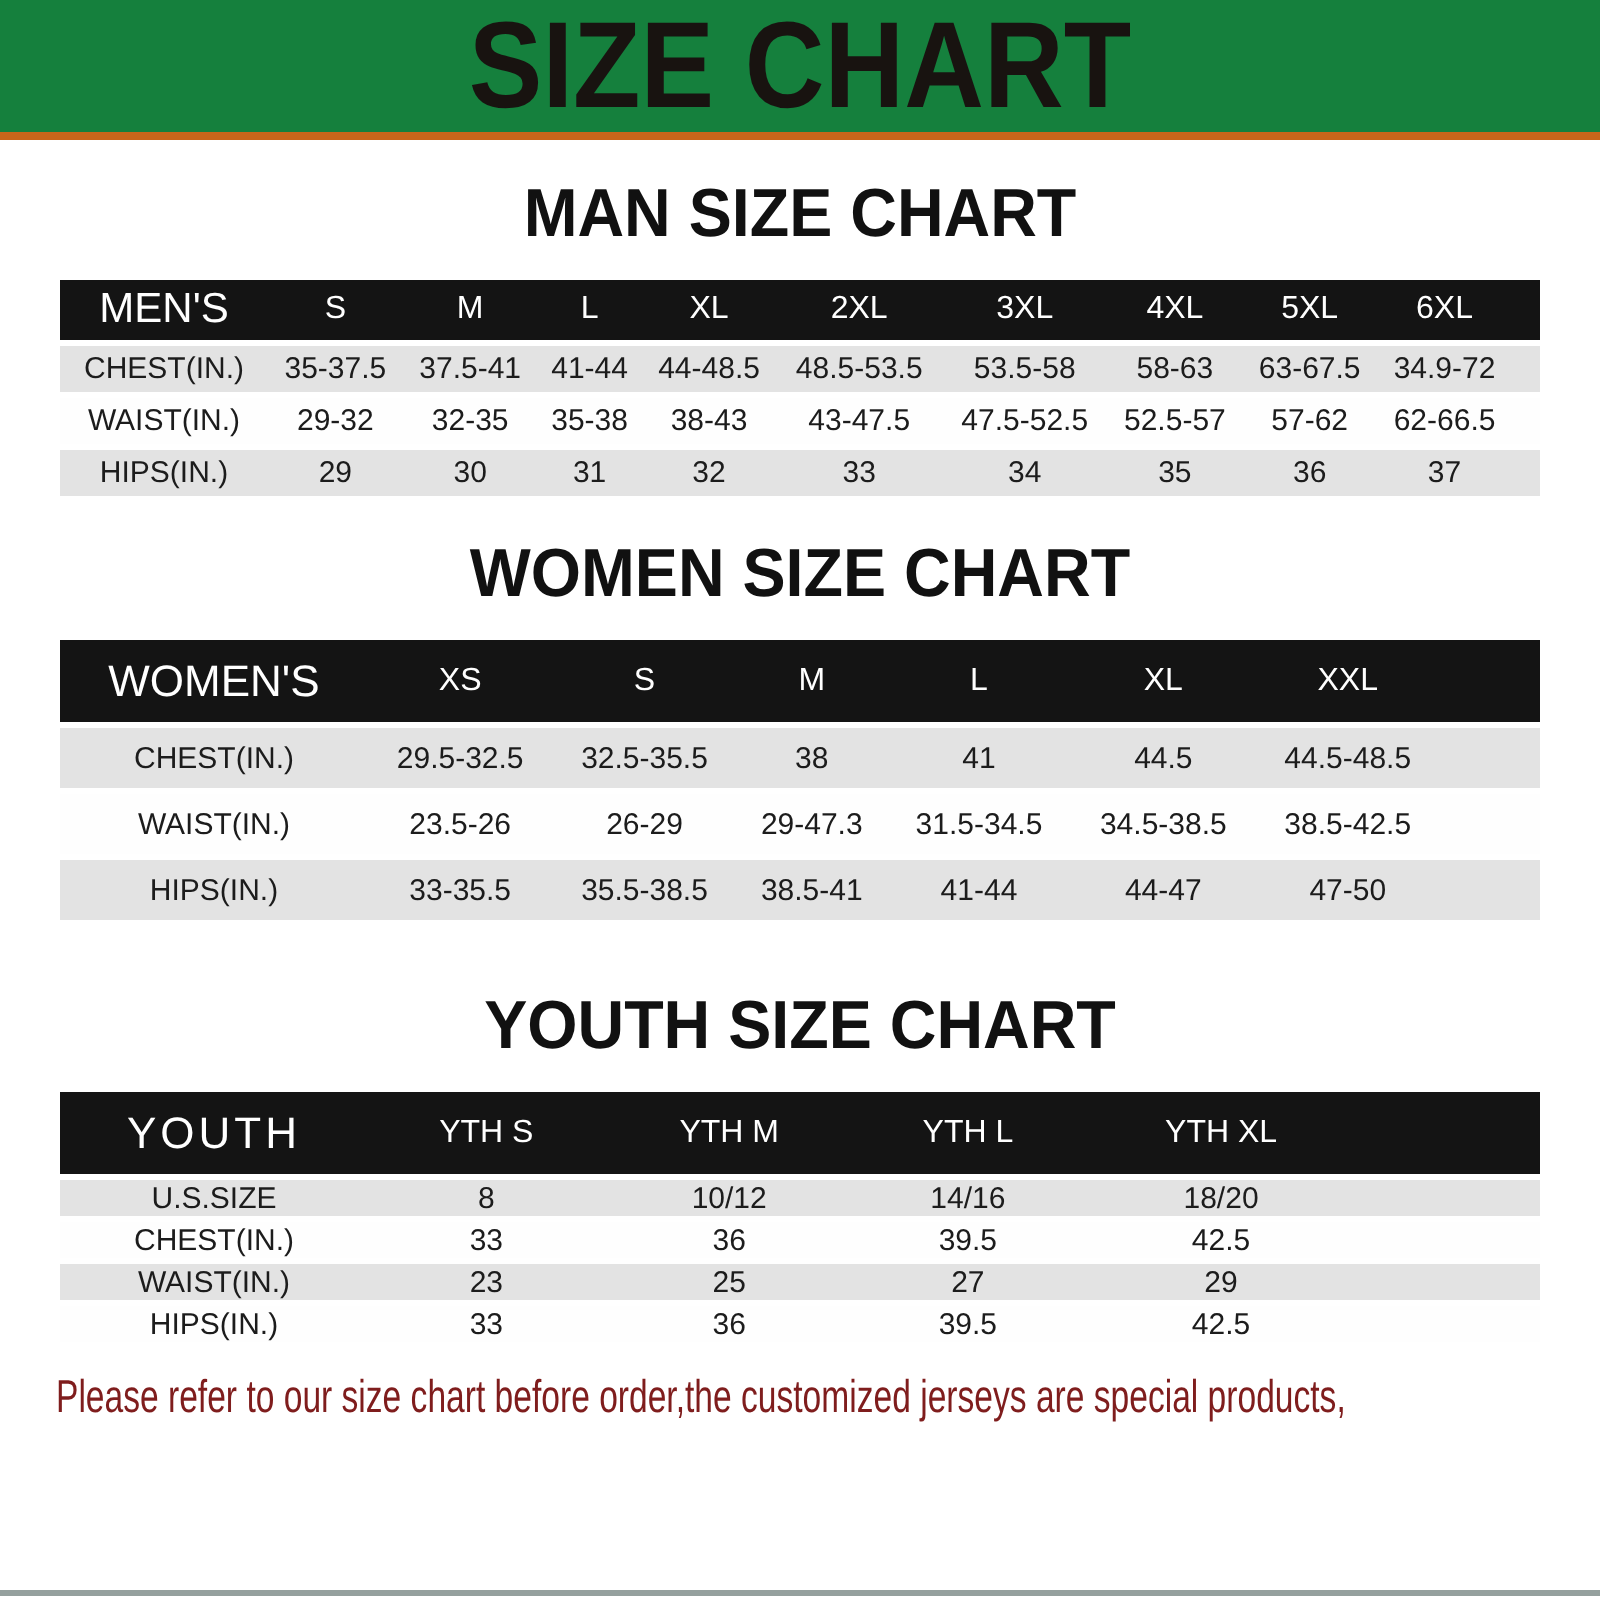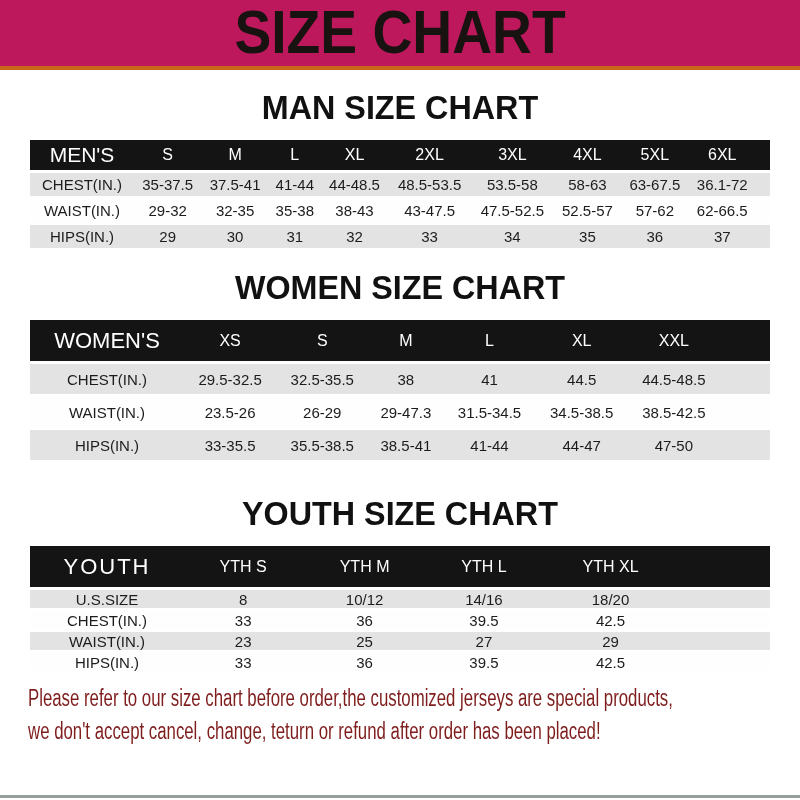--- a/index.html
+++ b/index.html
@@ -7,21 +7,21 @@
     width: 800px; height: 800px;
     background: #ffffff;
     font-family: "Liberation Sans", sans-serif;
     overflow: hidden;
   }
   .page { position: relative; width: 800px; height: 800px; background: #ffffff; }
 
   
   .banner {
     height: 66px;
-    background: #be185d;
+    background: #15803d;
     border-bottom: 4px solid #C9661A;
     display: flex; align-items: center; justify-content: center;
   }
   .banner-title {
     display: inline-block;
     font-size: 60px; font-weight: bold; color: #181310;
     line-height: 1; letter-spacing: 0px;
     transform: scaleX(0.92) scaleY(1.02);
   }
 
@@ -116,21 +116,21 @@
       <tr class="gray">
         <td class="lbl">CHEST(IN.)</td>
         <td>35-37.5</td>
         <td>37.5-41</td>
         <td>41-44</td>
         <td>44-48.5</td>
         <td>48.5-53.5</td>
         <td>53.5-58</td>
         <td>58-63</td>
         <td>63-67.5</td>
-        <td>36.1-72</td>
+        <td>34.9-72</td>
         <td class="sp"></td>
       </tr>
       <tr class="white">
         <td class="lbl">WAIST(IN.)</td>
         <td>29-32</td>
         <td>32-35</td>
         <td>35-38</td>
         <td>38-43</td>
         <td>43-47.5</td>
         <td>47.5-52.5</td>
@@ -250,20 +250,17 @@
         <td>42.5</td>
         <td class="sp"></td>
       </tr>
     </tbody>
   </table>
 
   <div class="footer">
     <div class="footer-line">
       <span>Please refer to our size chart before order,the customized jerseys are special products,</span>
     </div>
-    <div class="footer-line">
-      <span>we don't accept cancel, change, teturn or refund after order has been placed!</span>
-    </div>
   </div>
 
   <div class="bottom-line"></div>
 
 </div>
 
 </body></html>

